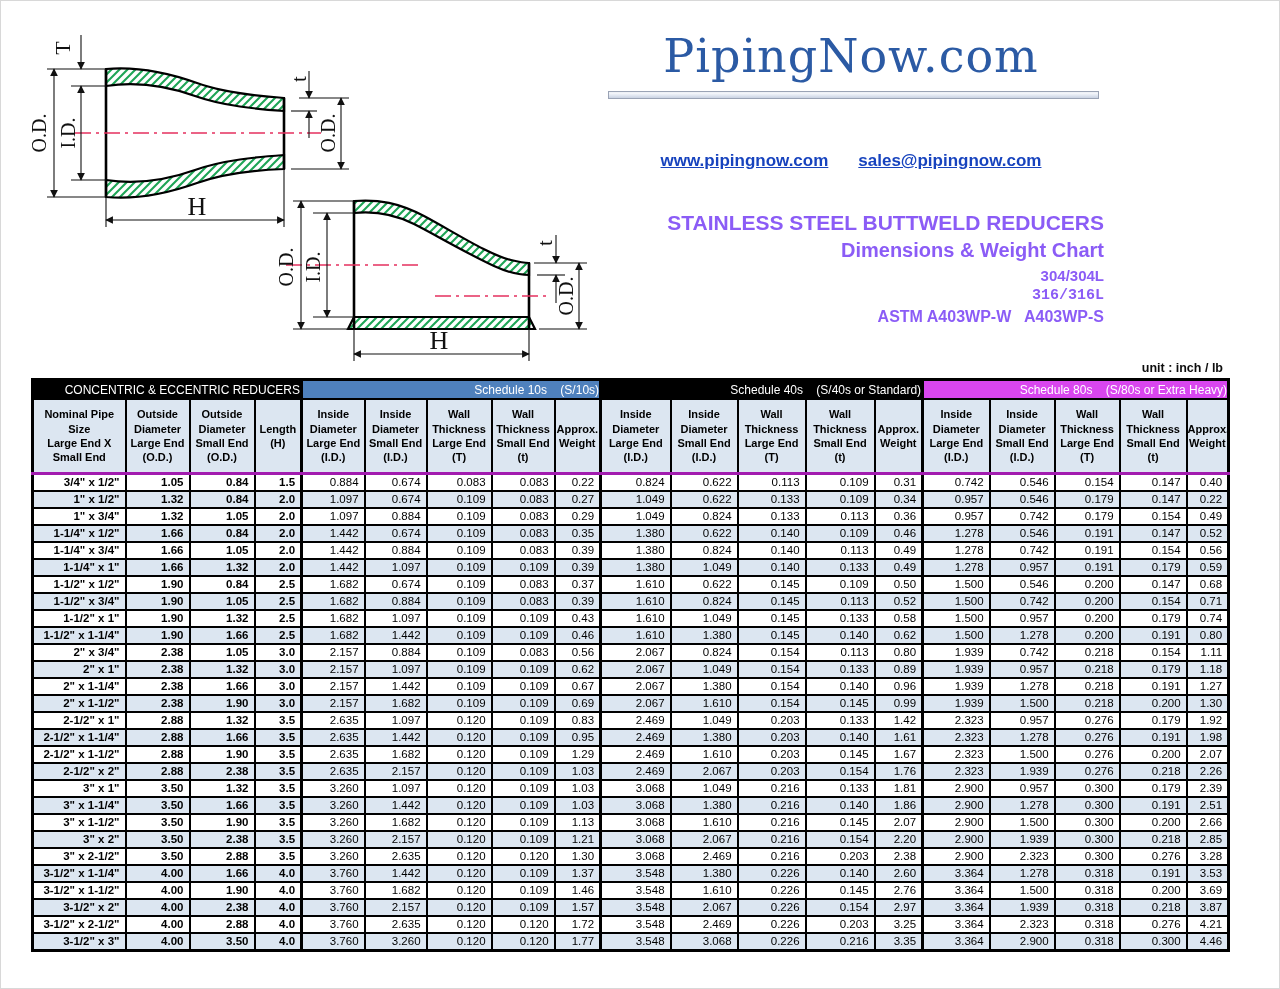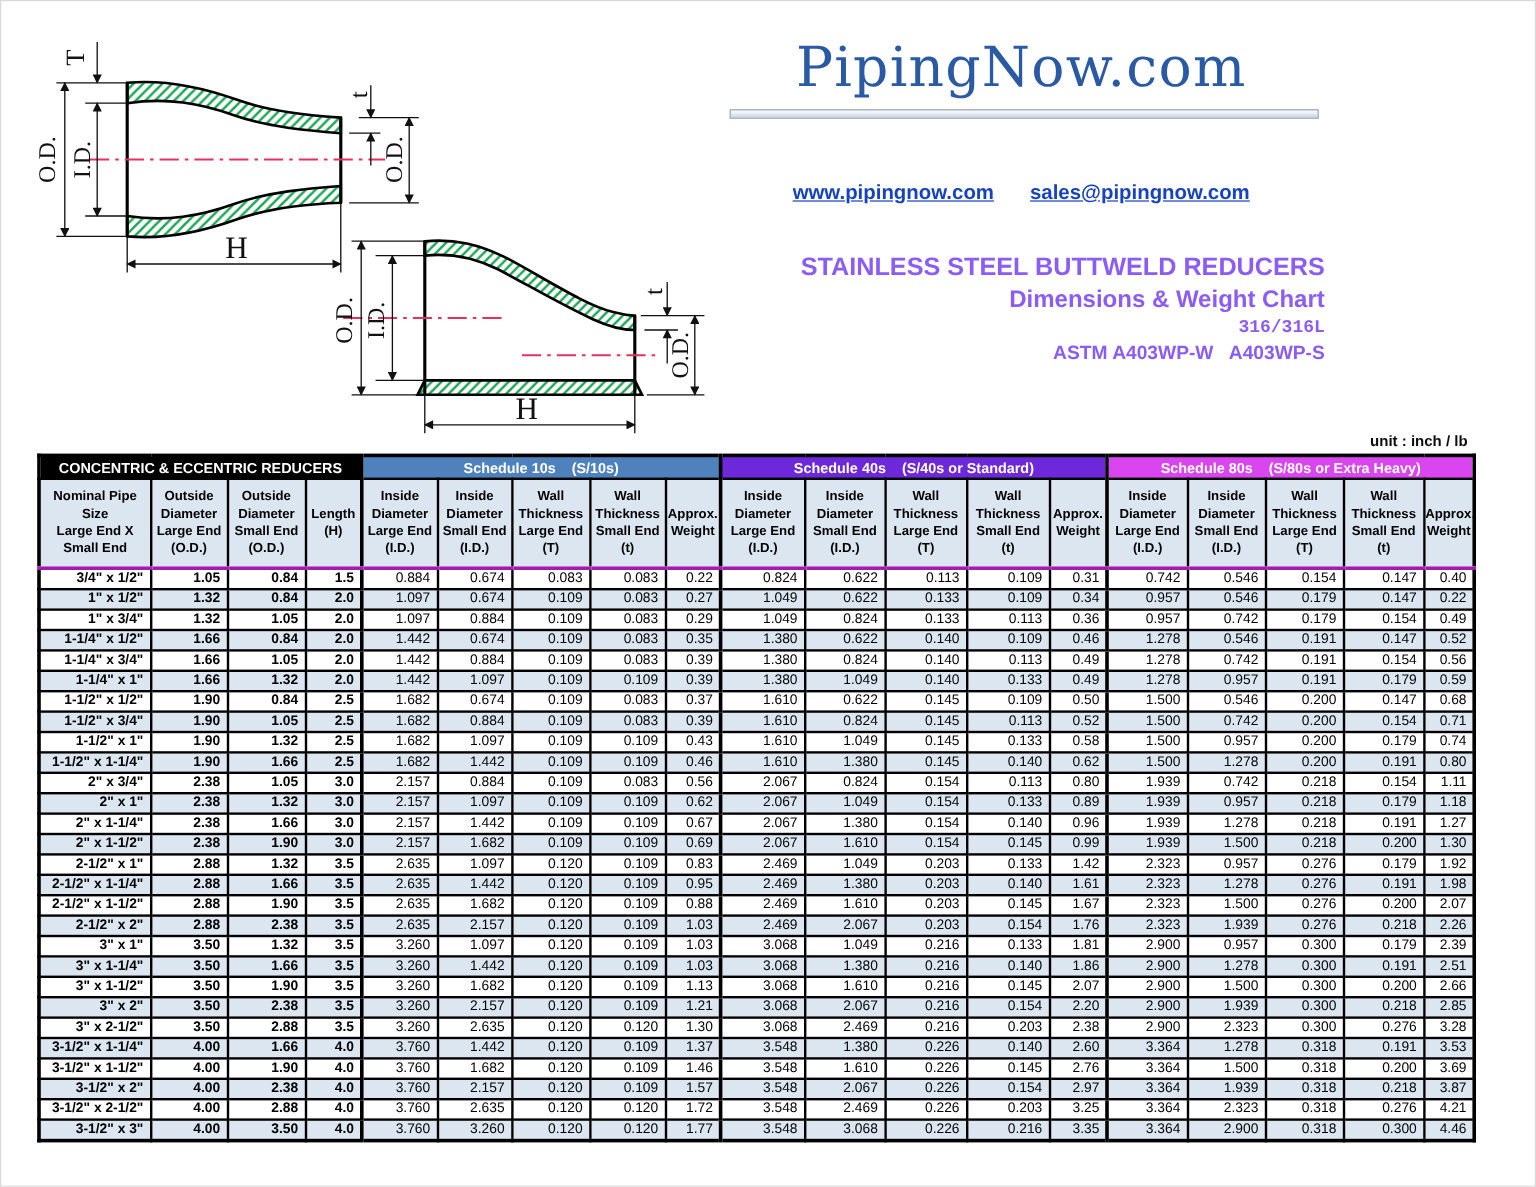--- a/index.html
+++ b/index.html
@@ -26,22 +26,22 @@
   .unit-note{position:absolute;left:972px;top:360px;width:250px;text-align:right;
              font-size:12.5px;font-weight:bold;color:#0d0d0d;}
   
   .diag1{position:absolute;left:18px;top:25px;}
   .diag2{position:absolute;left:248px;top:188px;}
   svg text.dim{font-family:"Liberation Serif",serif;fill:#111;}
   
   table.red{position:absolute;left:30px;top:377px;width:1192px;border-collapse:collapse;
             table-layout:fixed;border:3px solid #000;}
   table.red th,table.red td{border:2px solid #000;overflow:hidden;}
-  table.red th.band{height:17px;color:#fff;font-size:12px;font-weight:bold;
-                    text-align:center;white-space:pre;padding:0;}
+  table.red th.band{height:17px;color:#fff;font-size:12px;font-weight:normal;
+                    text-align:right;white-space:pre;padding:0;}
   table.red th.hdr{height:70px;background:#DCE6F1;font-size:11px;font-weight:bold;color:#000;
                    text-align:center;vertical-align:middle;white-space:pre-line;line-height:1.3;
                    padding:1px 0;border-bottom:3px solid #a21caf;}
   table.red td{height:15px;font-size:11.5px;color:#000;text-align:right;
                padding:0 5px 0 0;line-height:1;background:#fff;}
   table.red tr.alt td{background:#DCE6F1;}
   table.red td.b{font-weight:bold;}
   table.red .sepl{border-left:3px solid #000;}
 </style>
 </head>
@@ -131,20 +131,21 @@
   <div class="logo">PipingNow.com</div>
   <div class="logo-bar"></div>
 
   <div class="contact">
     <a class="first">www.pipingnow.com</a><a>sales@pipingnow.com</a>
   </div>
 
   <div class="heading">
     <div class="t1">STAINLESS STEEL BUTTWELD REDUCERS</div>
     <div class="t2">Dimensions &amp; Weight Chart</div>
+    <div class="t3">304/304L</div>
     <div class="t4">316/316L</div>
     <div class="t5">ASTM A403WP-W   A403WP-S</div>
   </div>
 
   <div class="unit-note">unit : inch / lb</div>
 
   <table class="red" id="reducers-table">
       <colgroup>
         <col style="width: 93px;">
         <col style="width: 64px;">
@@ -163,21 +164,21 @@
         <col style="width: 67px;">
         <col style="width: 65px;">
         <col style="width: 65px;">
         <col style="width: 67px;">
         <col style="width: 42px;">
       </colgroup>
       <thead>
         <tr>
           <th colspan="4" class="band" style="background: rgb(0, 0, 0);">CONCENTRIC &amp; ECCENTRIC REDUCERS</th>
           <th colspan="5" class="band sepl" style="background: rgb(79, 129, 189);">Schedule 10s    (S/10s)</th>
-          <th colspan="5" class="band sepl" style="background: #6d28d9;">Schedule 40s    (S/40s or Standard)</th>
+          <th colspan="5" class="band sepl" style="background: #000000;">Schedule 40s    (S/40s or Standard)</th>
           <th colspan="5" class="band sepl" style="background: #d946ef;">Schedule 80s    (S/80s or Extra Heavy)</th>
         </tr>
         <tr>
           <th class="hdr">Nominal Pipe
 Size
 Large End X
 Small End</th>
           <th class="hdr">Outside
 Diameter
 Large End
@@ -583,21 +584,21 @@
         </tr>
         <tr>
           <td class="b">2-1/2" x 1-1/2"</td>
           <td class="b">2.88</td>
           <td class="b">1.90</td>
           <td class="b">3.5</td>
           <td class=" sepl">2.635</td>
           <td class="">1.682</td>
           <td class="">0.120</td>
           <td class="">0.109</td>
-          <td class="">0.88</td>
+          <td class="">1.29</td>
           <td class=" sepl">2.469</td>
           <td class="">1.610</td>
           <td class="">0.203</td>
           <td class="">0.145</td>
           <td class="">1.67</td>
           <td class=" sepl">2.323</td>
           <td class="">1.500</td>
           <td class="">0.276</td>
           <td class="">0.200</td>
           <td class="">2.07</td>

